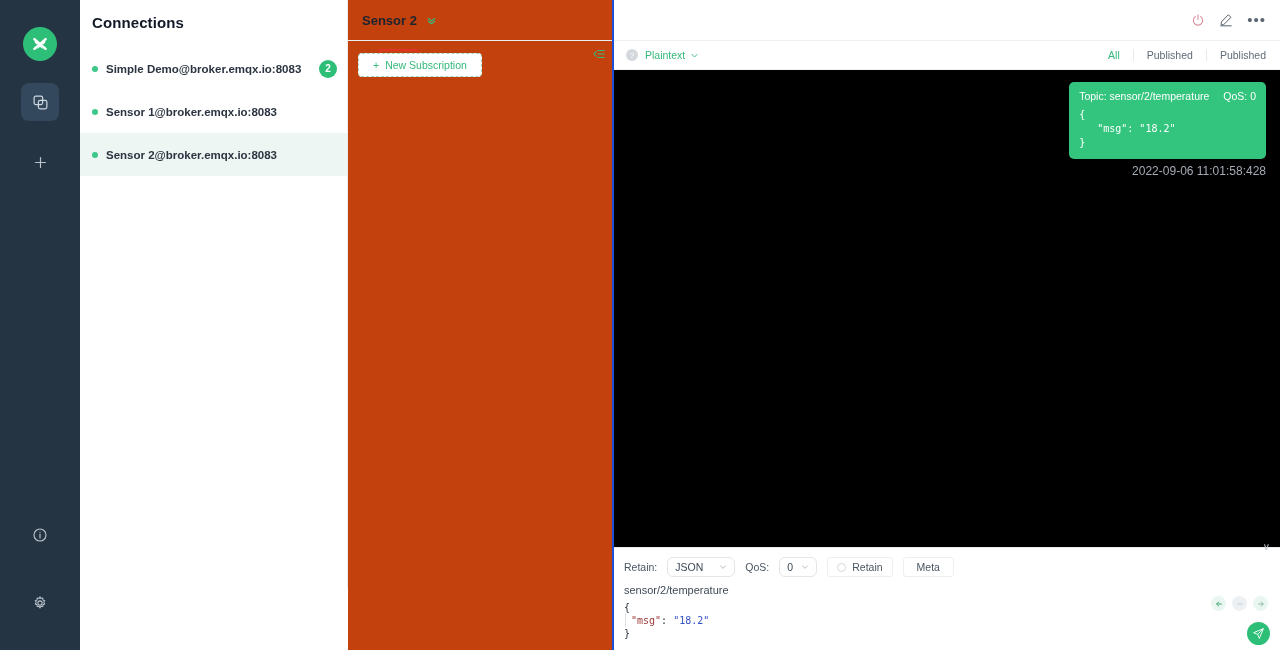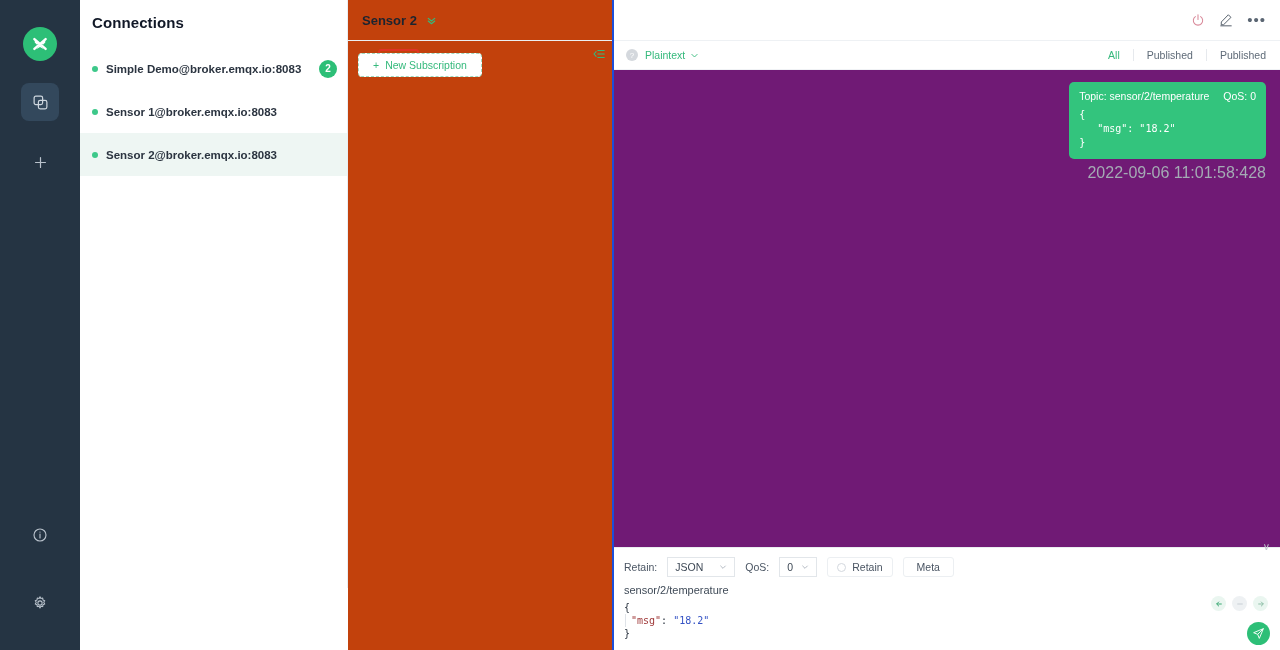--- a/index.html
+++ b/index.html
@@ -118,39 +118,39 @@
     margin-right: 7px; cursor: pointer;
   }
   .plaintext { color: #35b97c; font-size: 10.5px; display: flex; align-items: center; gap: 5px; cursor: pointer; }
   .filter-spacer { flex: 1 1 auto; }
   .ftabs { display: flex; align-items: flex-start; font-size: 10.5px; }
   .ftab { padding: 0 13px; color: #5f6b78; cursor: pointer; border-right: 1px solid #e6e9ed; line-height: 12px; }
   .ftab:last-child { border-right: none; padding-right: 0; }
   .ftab.active { color: #35b97c; }
 
   
-  .msgs { flex: 1 1 auto; background: #701a75; padding: 12px 14px 0 14px; overflow: hidden; }
+  .msgs { flex: 1 1 auto; background: #000000; padding: 12px 14px 0 14px; overflow: hidden; }
   .msg-row { display: flex; flex-direction: column; align-items: flex-end; }
   .bubble {
     background: #33c47d; color: #ffffff; border-radius: 5px;
     padding: 8px 10px 9px 10px; max-width: 300px;
   }
   .bubble-head { font-size: 10.5px; display: flex; gap: 14px; white-space: nowrap; }
   .bubble-body {
     font-family: "DejaVu Sans Mono", monospace;
     font-size: 10px; line-height: 14px; margin-top: 6px; white-space: pre;
   }
-  .ts { font-size: 16px; color: #a4abb4; margin-top: 5px; }
+  .ts { font-size: 12px; color: #a4abb4; margin-top: 5px; }
 
   
   .publish { border-top: 1px solid #eaedf0; background: #fff; position: relative; height: 103px; }
   .pub-toolbar { display: flex; align-items: center; gap: 10px; padding: 9px 0 0 10px; font-size: 10.5px; color: #3c4754; }
   .pub-label { color: #4a5563; }
   .select-box {
-    border: 1px solid #e2e6ea; border-radius: 0; padding: 3px 7px;
+    border: 1px solid #e2e6ea; border-radius: 6px; padding: 3px 7px;
     display: flex; align-items: center; gap: 16px; cursor: pointer;
     min-width: 62px; justify-content: space-between; color: #3c4754;
   }
   .select-box.small { min-width: 38px; gap: 8px; }
   .retain {
     border: 1px solid #eceff2; border-radius: 3px; padding: 3px 9px;
     display: flex; align-items: center; gap: 6px; cursor: pointer; color: #4a5563;
   }
   .radio { width: 9px; height: 9px; border-radius: 50%; border: 1px solid #d3d8de; }
   .meta-btn {

